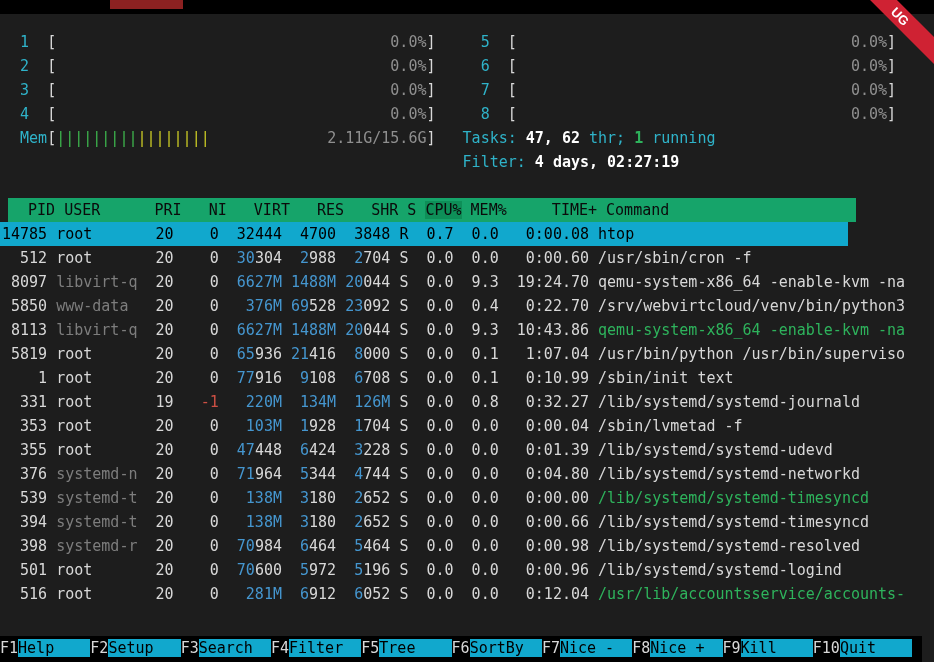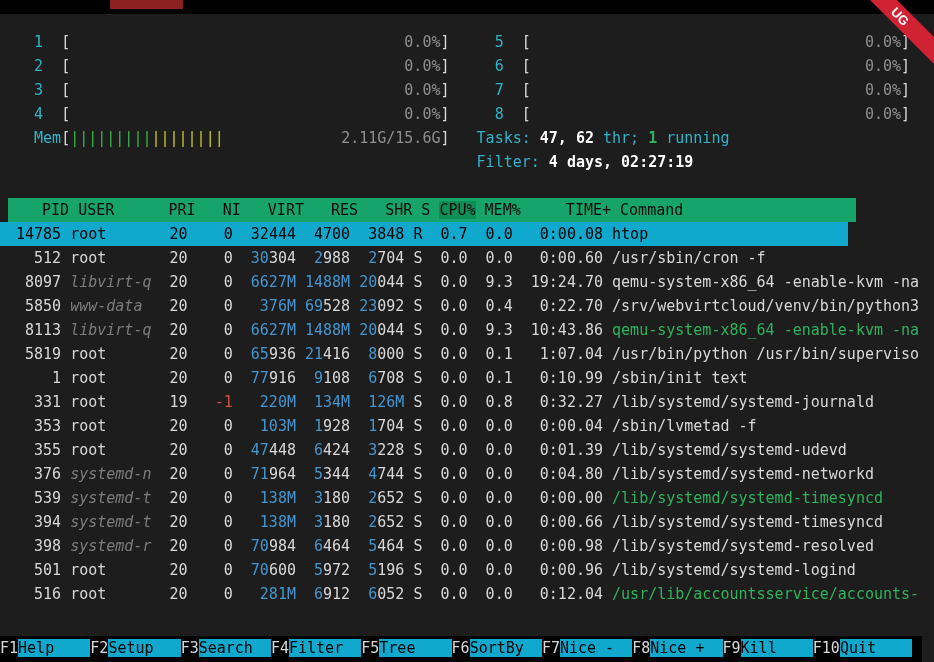--- a/index.html
+++ b/index.html
@@ -16,30 +16,30 @@
   .topbar-patch{position:absolute;top:0;left:110px;width:73px;height:9px;background:var(--topbar-patch,#8c2121);}
   .ribbon{
     position:absolute;top:7px;right:-36px;width:140px;height:19px;
     transform:rotate(45deg);
     background:var(--ribbon-bg,#cf2233);
     color:#fff;font-weight:bold;font-size:13px;line-height:19px;text-align:center;
     font-family:"Liberation Sans",sans-serif;
     z-index:5;
   }
   .term{position:absolute;top:30px;left:0;width:934px;}
-  .line{height:24px;white-space:pre;padding-left:16px;width:848px;box-sizing:border-box;}
+  .line{height:24px;white-space:pre;padding-left:2px;width:848px;box-sizing:border-box;}
   .c-fg{color:var(--terminal-fg,#d8d8d8);}
   .c-cyan{color:var(--cyan,#2fb3c9);}
   .c-num{color:var(--num-blue,#4596cf);}
   .c-dim{color:var(--dim,#8f8f8f);}
   .c-red{color:var(--red,#cd5044);}
   .c-green{color:var(--green,#2eb35c);}
   .c-bw{color:var(--bold-white,#fff);font-weight:bold;margin-top:40px;}
   .c-bg{color:var(--green,#2eb35c);font-weight:bold;}
-  .c-udim{color:var(--user-dim,#7d7d7d);font-style:italic;}
+  .c-udim{color:var(--user-dim,#7d7d7d);}
   .bar-g{color:var(--bar-green,#3eb54d);}
   .bar-y{color:var(--bar-yellow,#c9c925);}
   .header-row{background:var(--header-bg,#16a46a);color:#0b0b0b;margin-left:8px;}
   .header-row .sort-col{background:var(--sort-col-bg,#0e8f58);}
   .proc-row.selected{background:var(--selection-bg,#11a8cd);}
   .proc-row.selected span{color:#000 !important;font-weight:normal;margin-top:13px;}
   .fnbar{
     position:absolute;bottom:0;left:0;width:922px;height:26px;
     background:#000;white-space:pre;line-height:24px;font-size:15px;
   }

